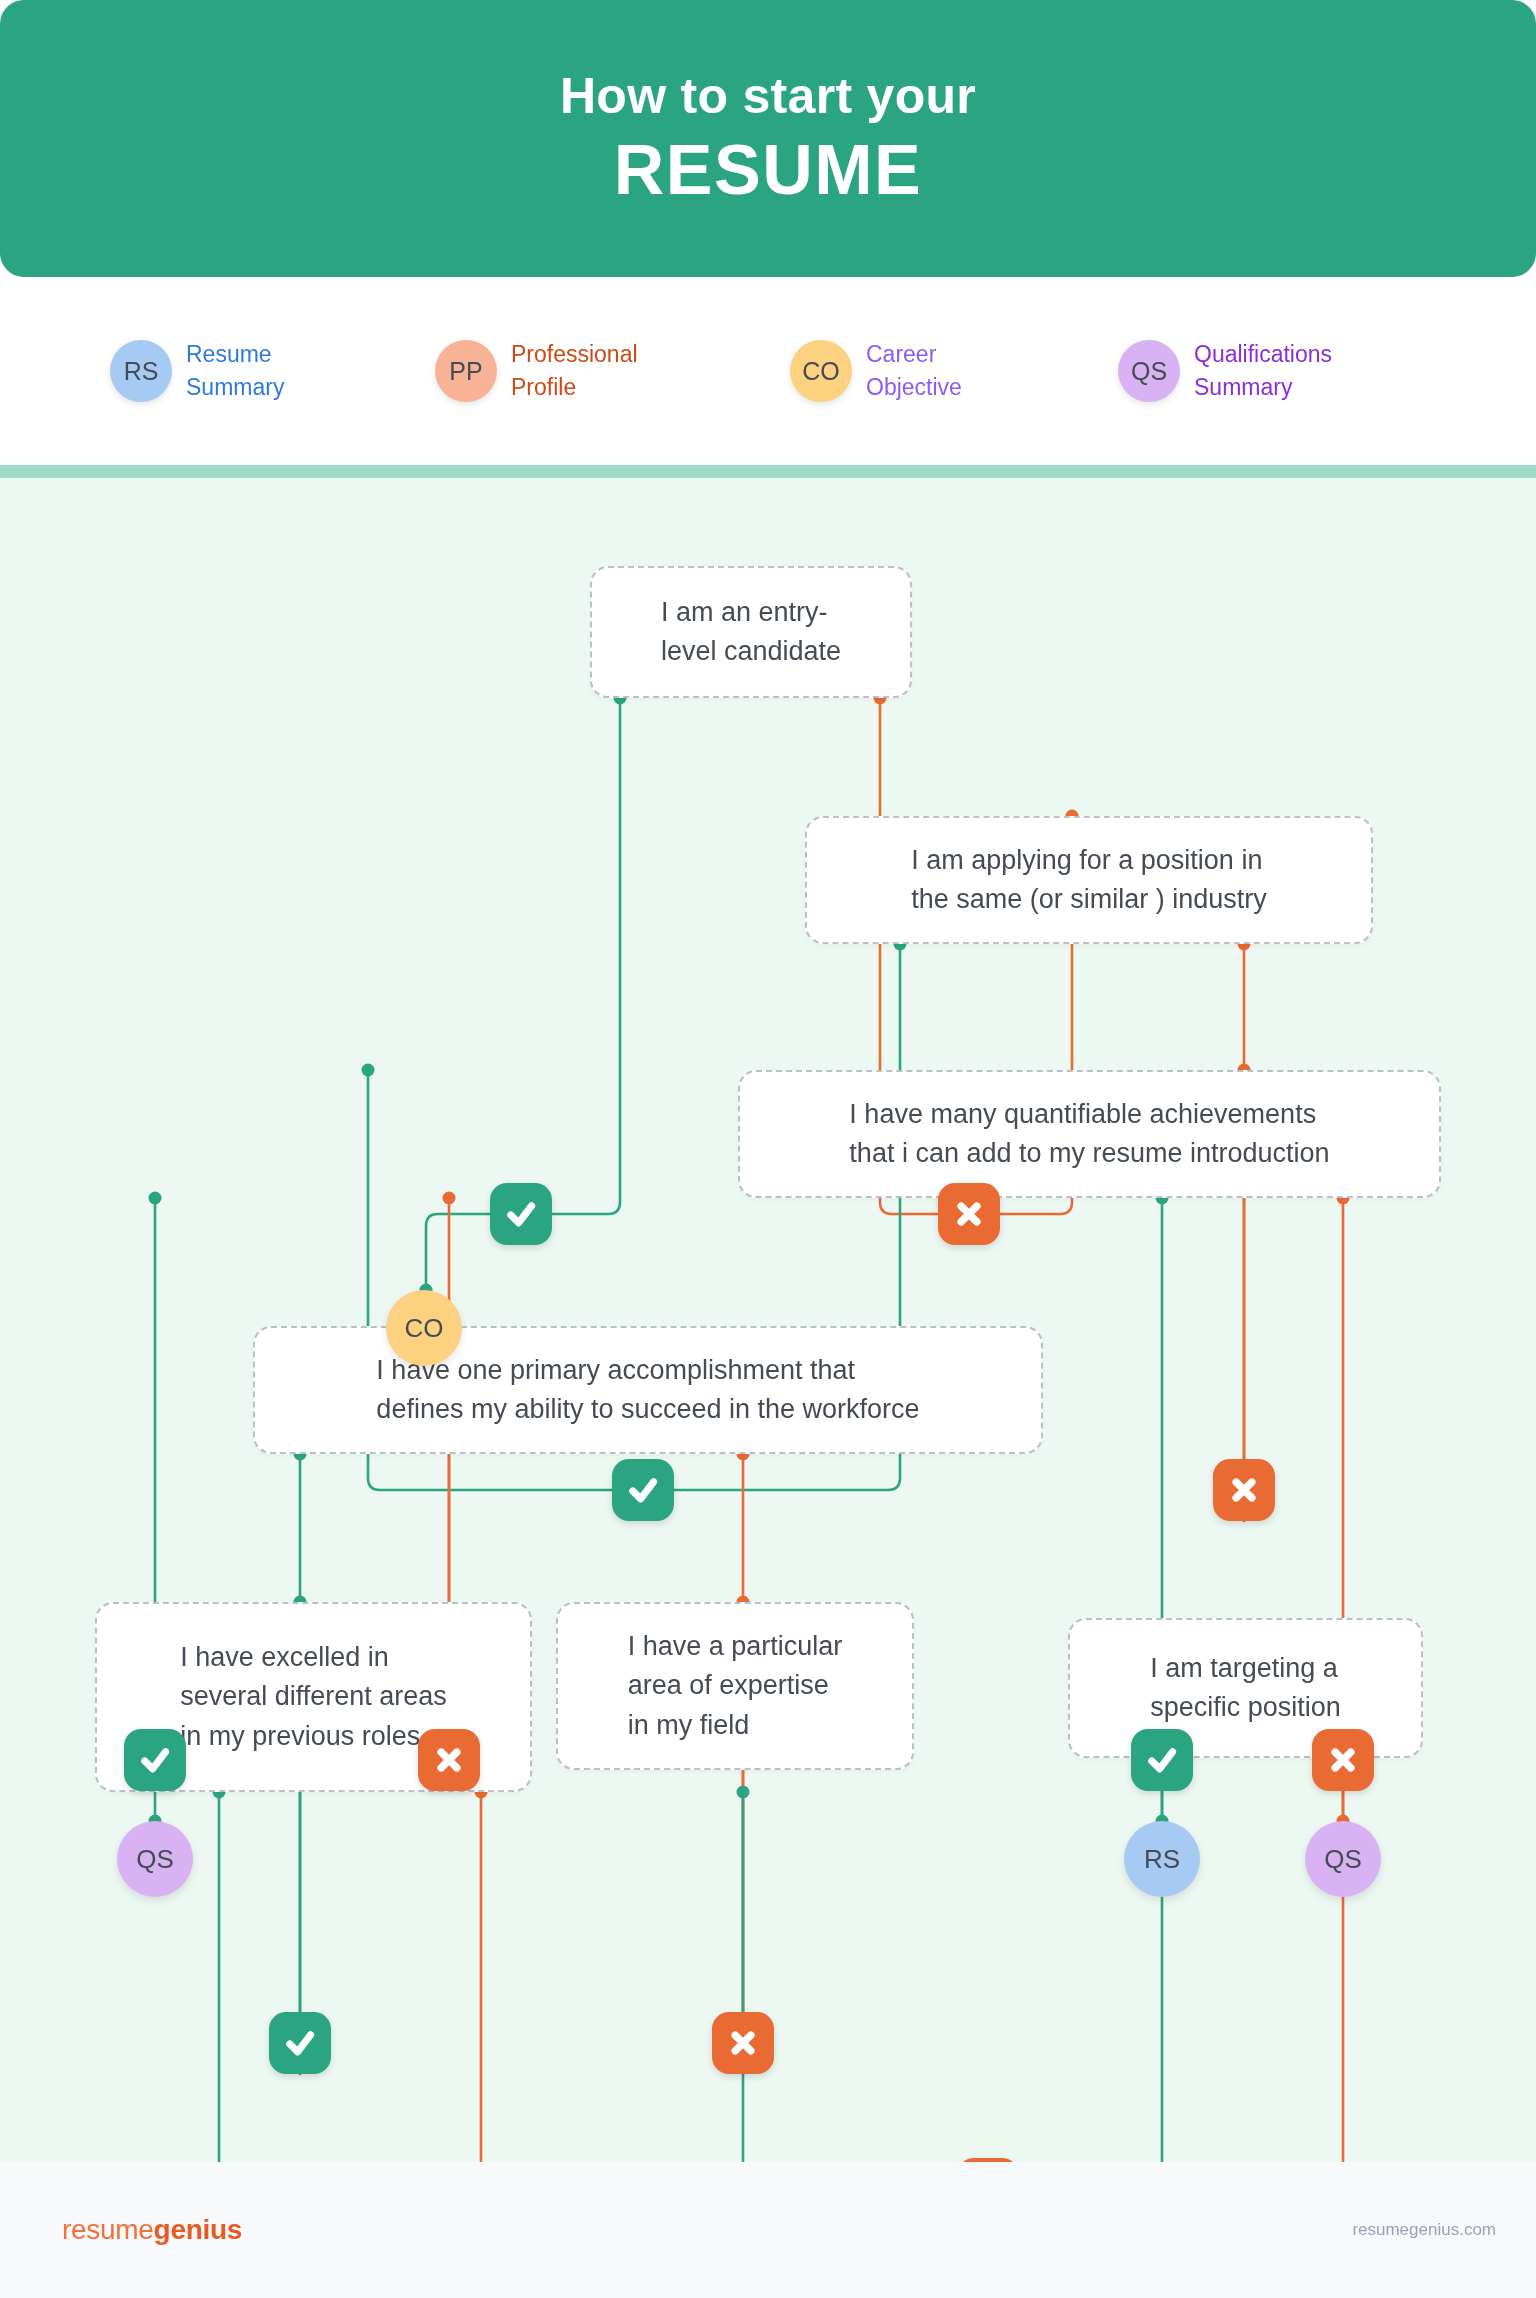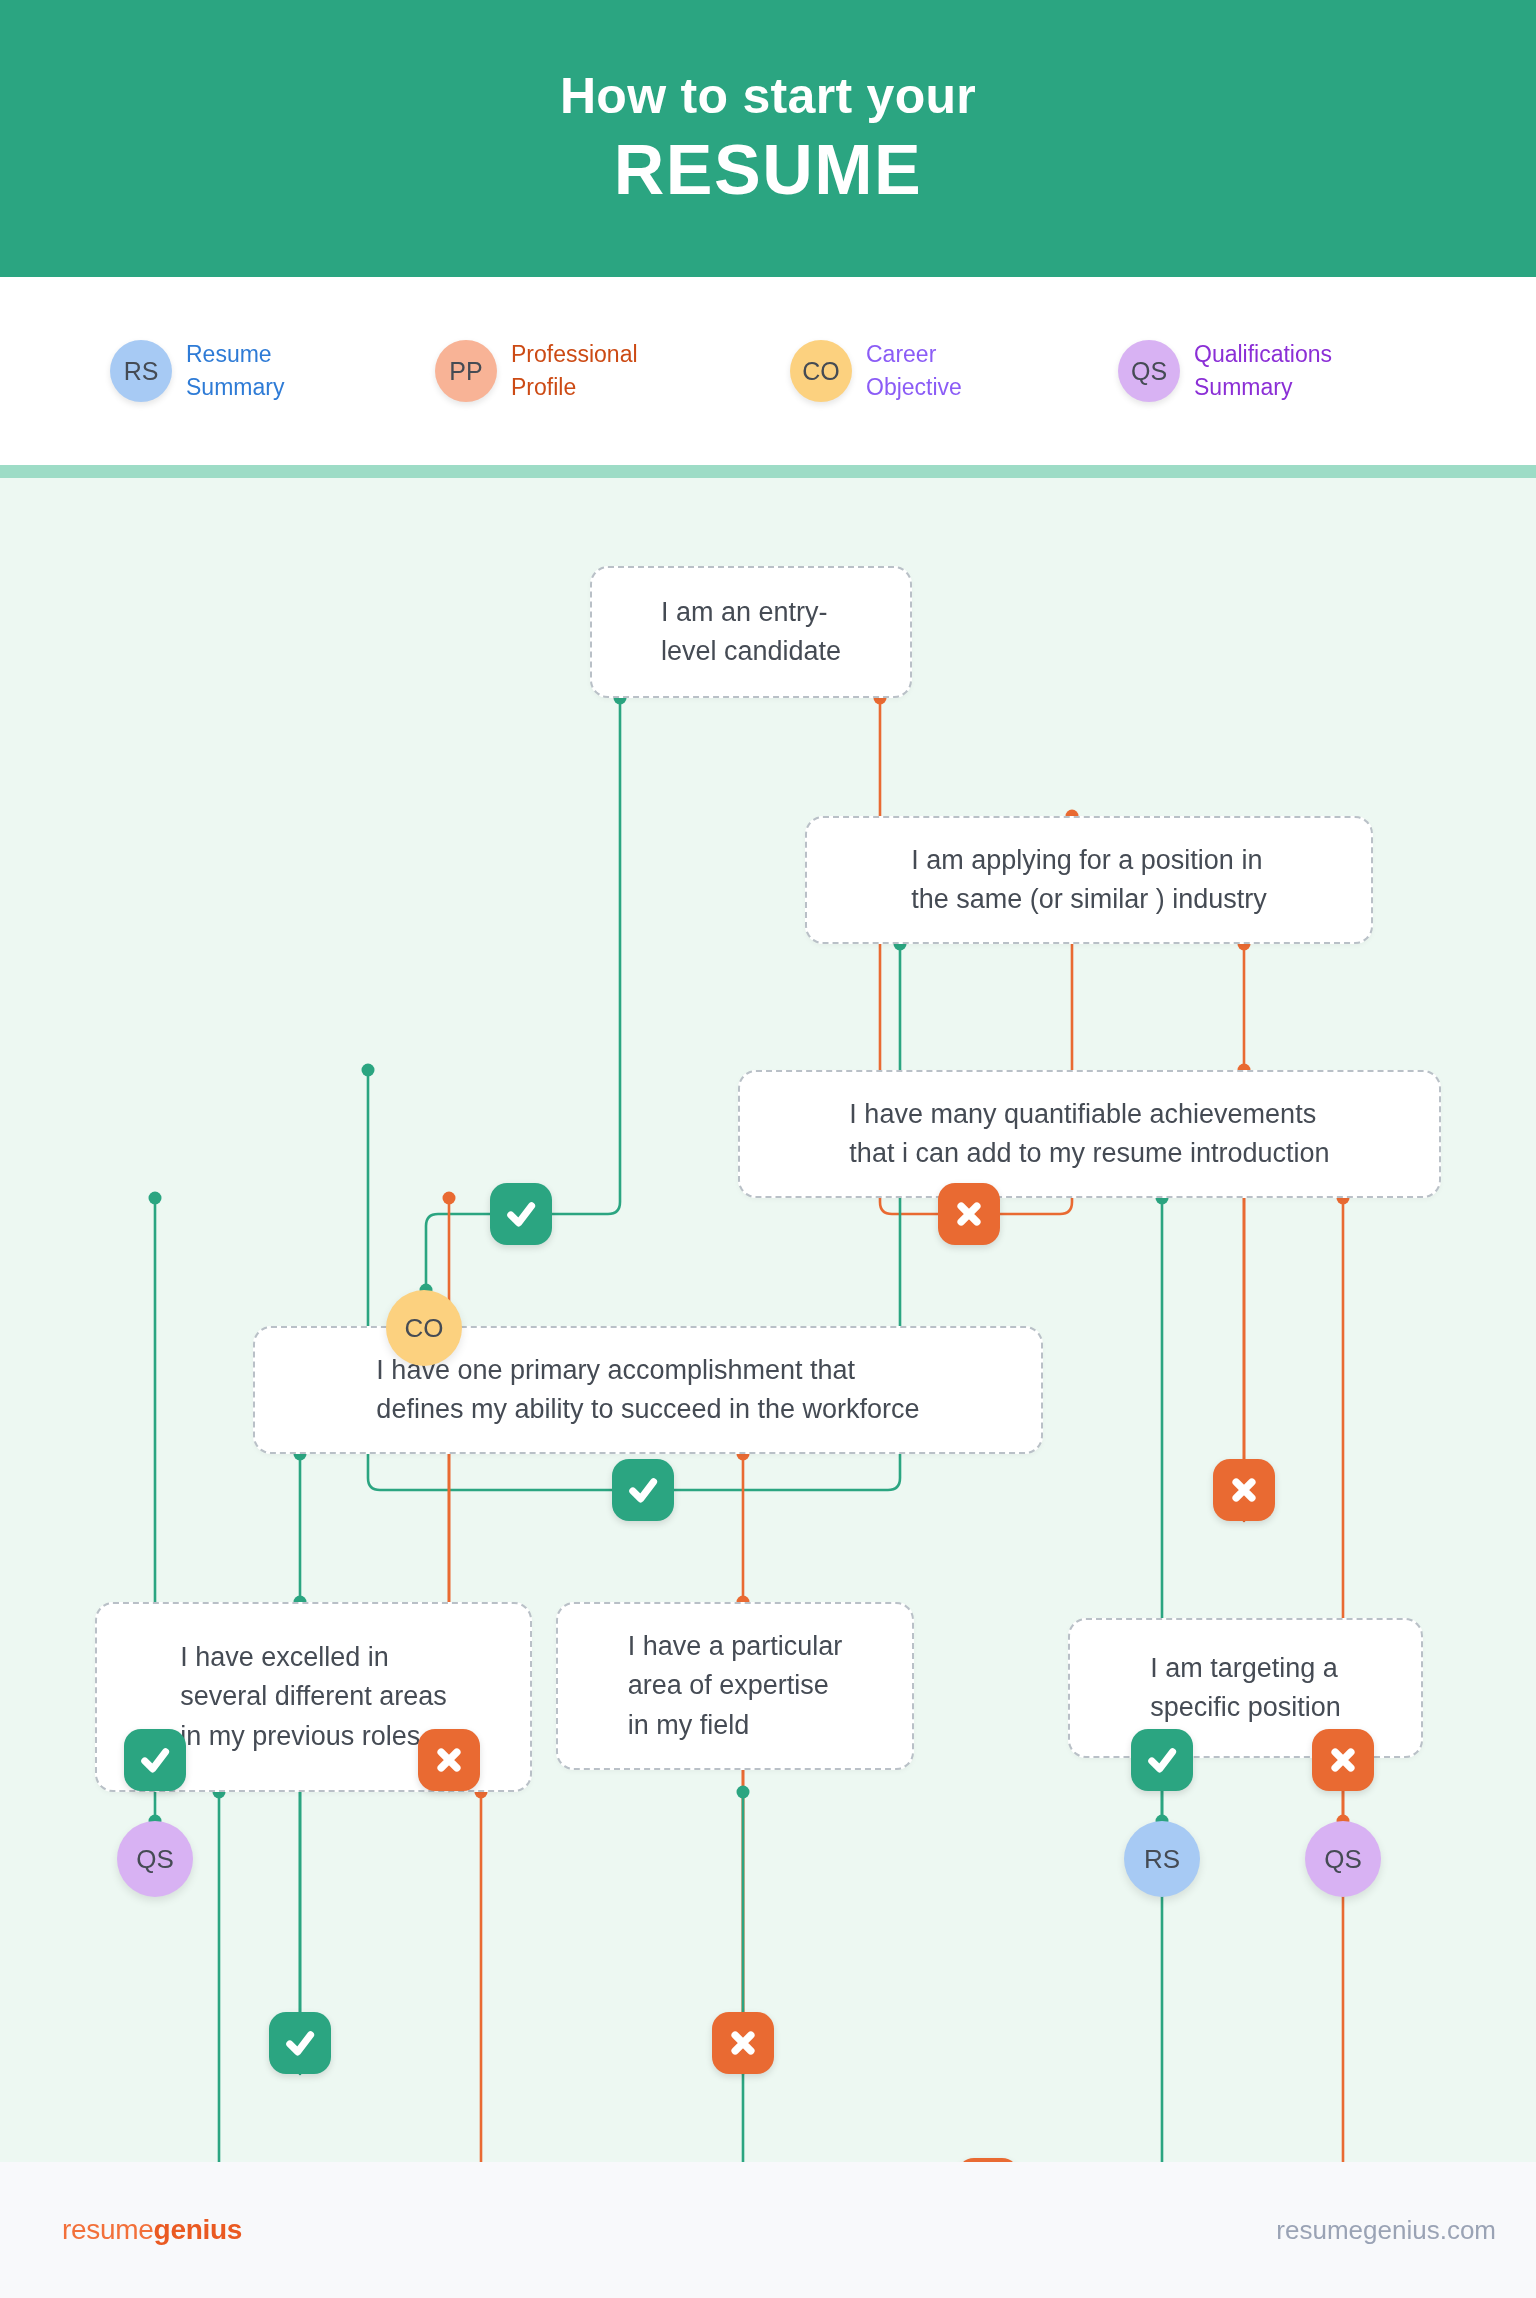--- a/index.html
+++ b/index.html
@@ -21,20 +21,21 @@
   
   #header {
     position: absolute;
     left: 0; top: 0;
     width: 1536px; height: 277px;
     background: #2ba581;
     display: flex;
     flex-direction: column;
     align-items: center;
     justify-content: center;
+    border-radius: 24px;
   }
   #header .title-line1 {
     color: #ffffff;
     font-size: 50px;
     font-weight: bold;
     letter-spacing: 0.3px;
     line-height: 1.1;
     margin-bottom: 10px;
   }
   #header .title-line2 {
@@ -156,21 +157,21 @@
     position: absolute;
     left: 62px;
     font-size: 28px;
     letter-spacing: -0.3px;
   }
   #footer-logo .lite { color: #f2703a; font-weight: normal; }
   #footer-logo .bold { color: #ea5a22; font-weight: bold; }
   #footer-url {
     position: absolute;
     right: 40px;
-    font-size: 26px;
+    font-size: 17px;
     color: #9aa3b5;
   }
 </style>
 </head>
 <body>
 
 <div id="page">
 
   <div id="header">
     <div class="title-line1">How to start your</div>

